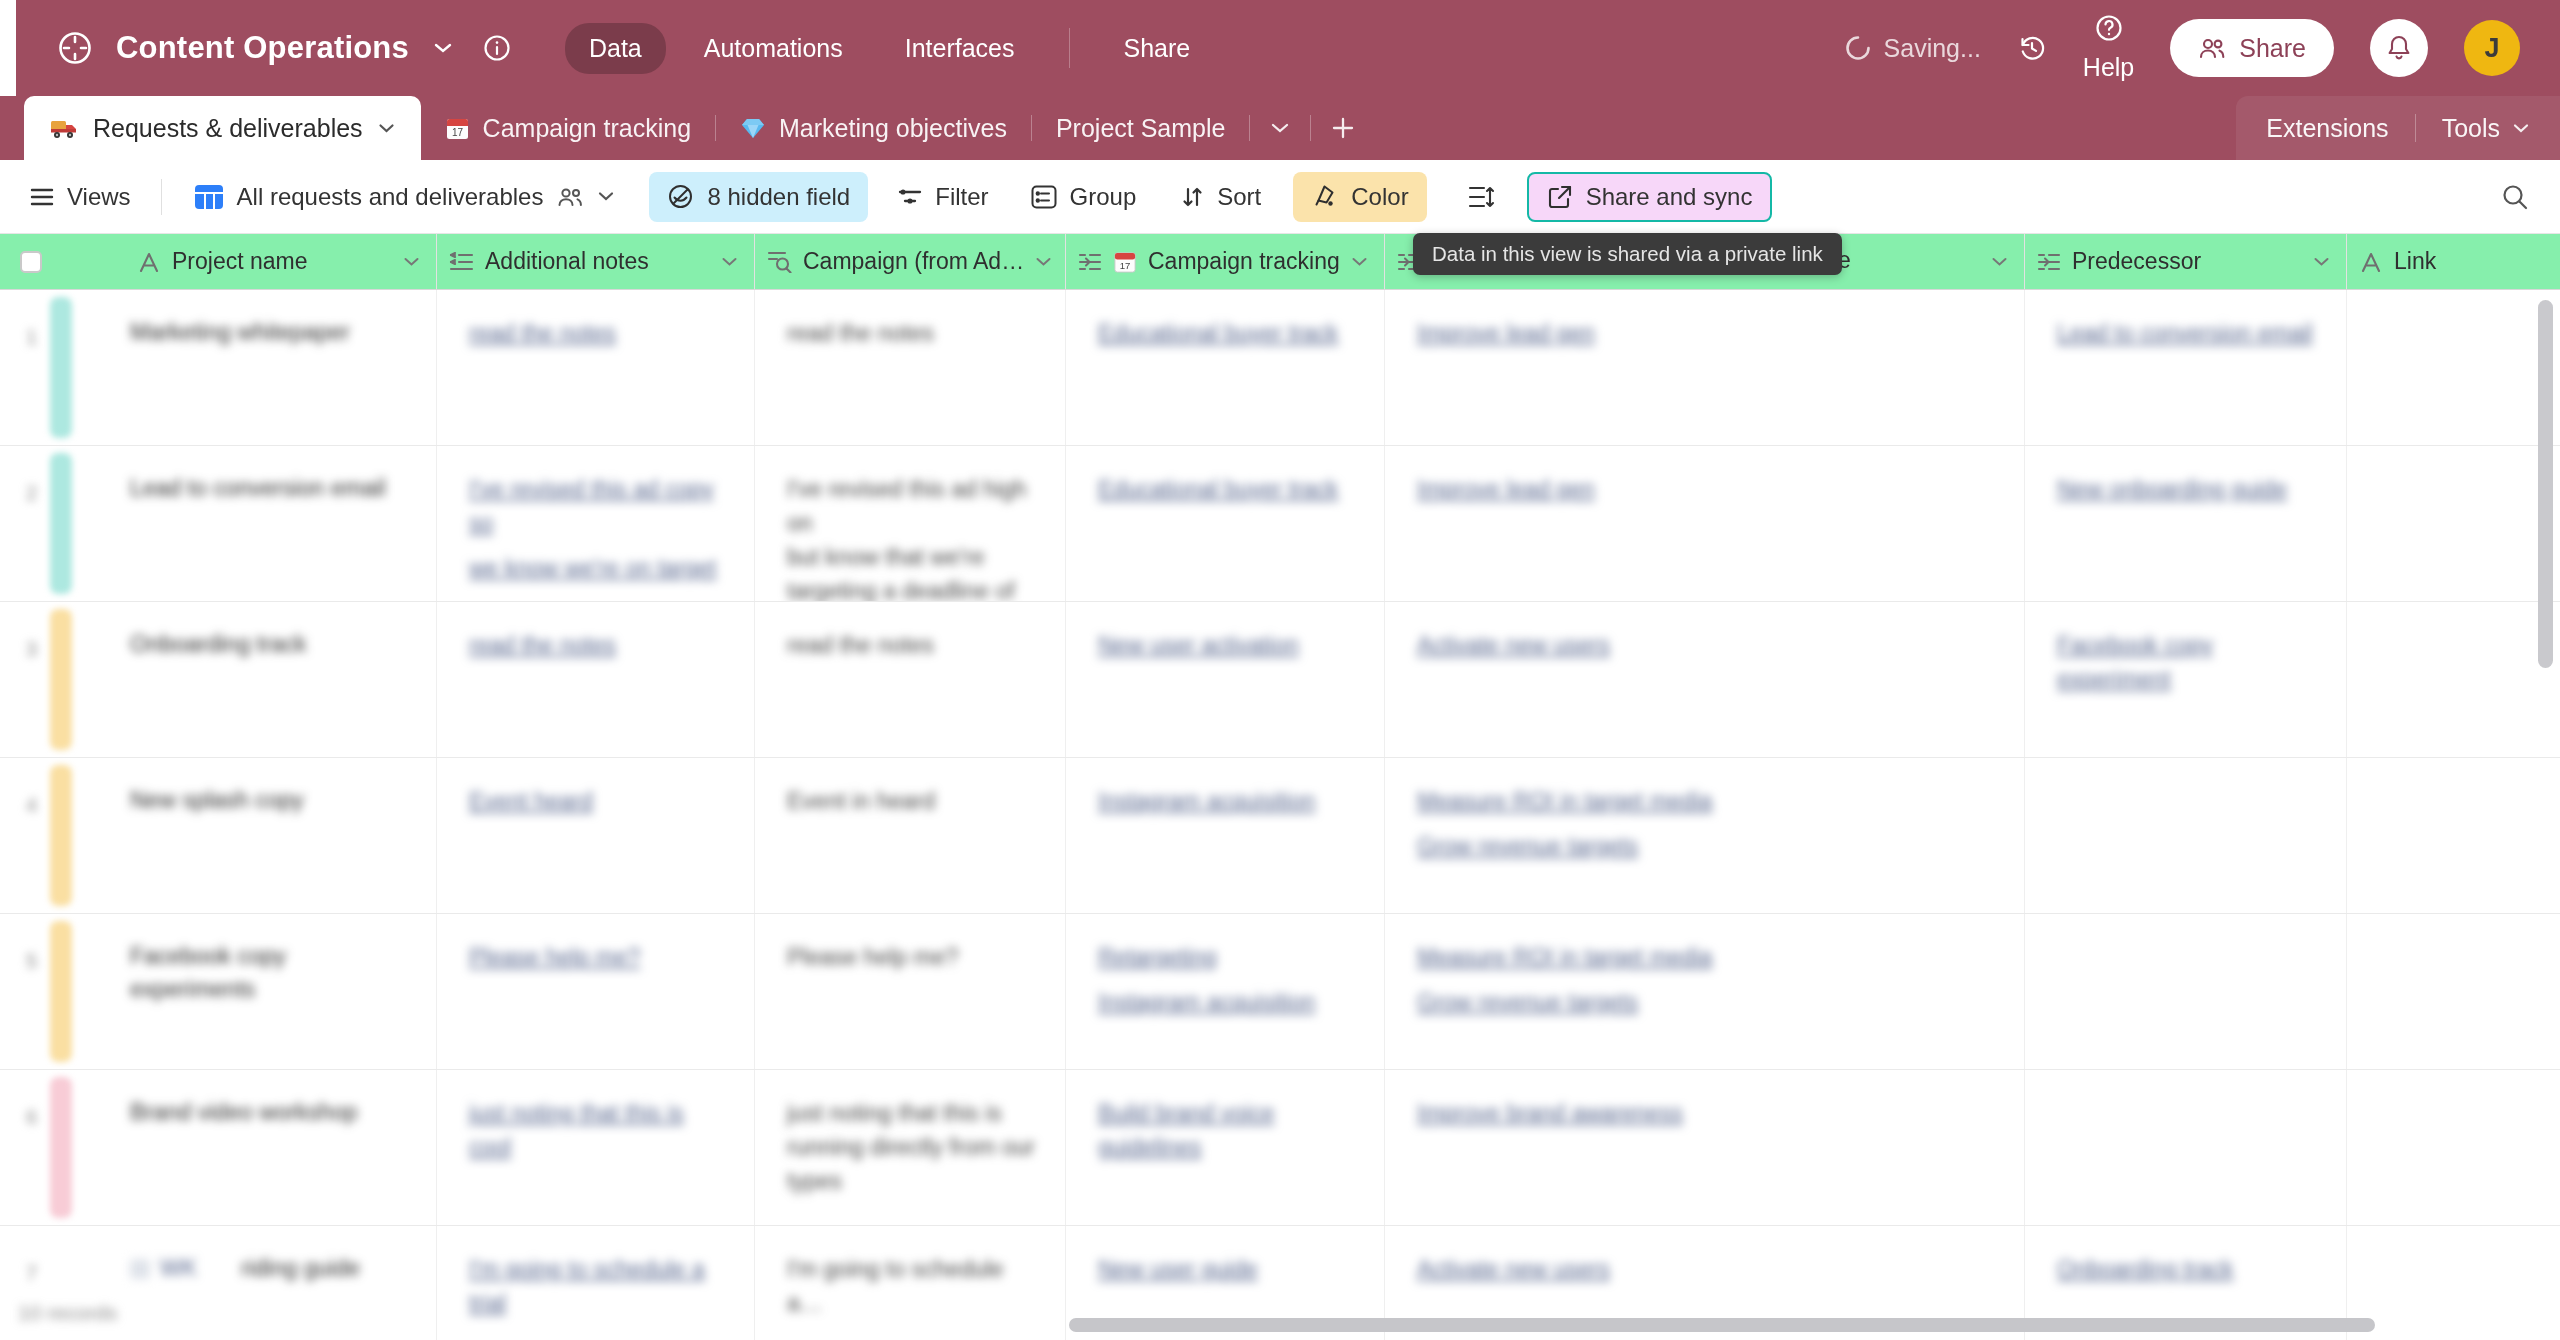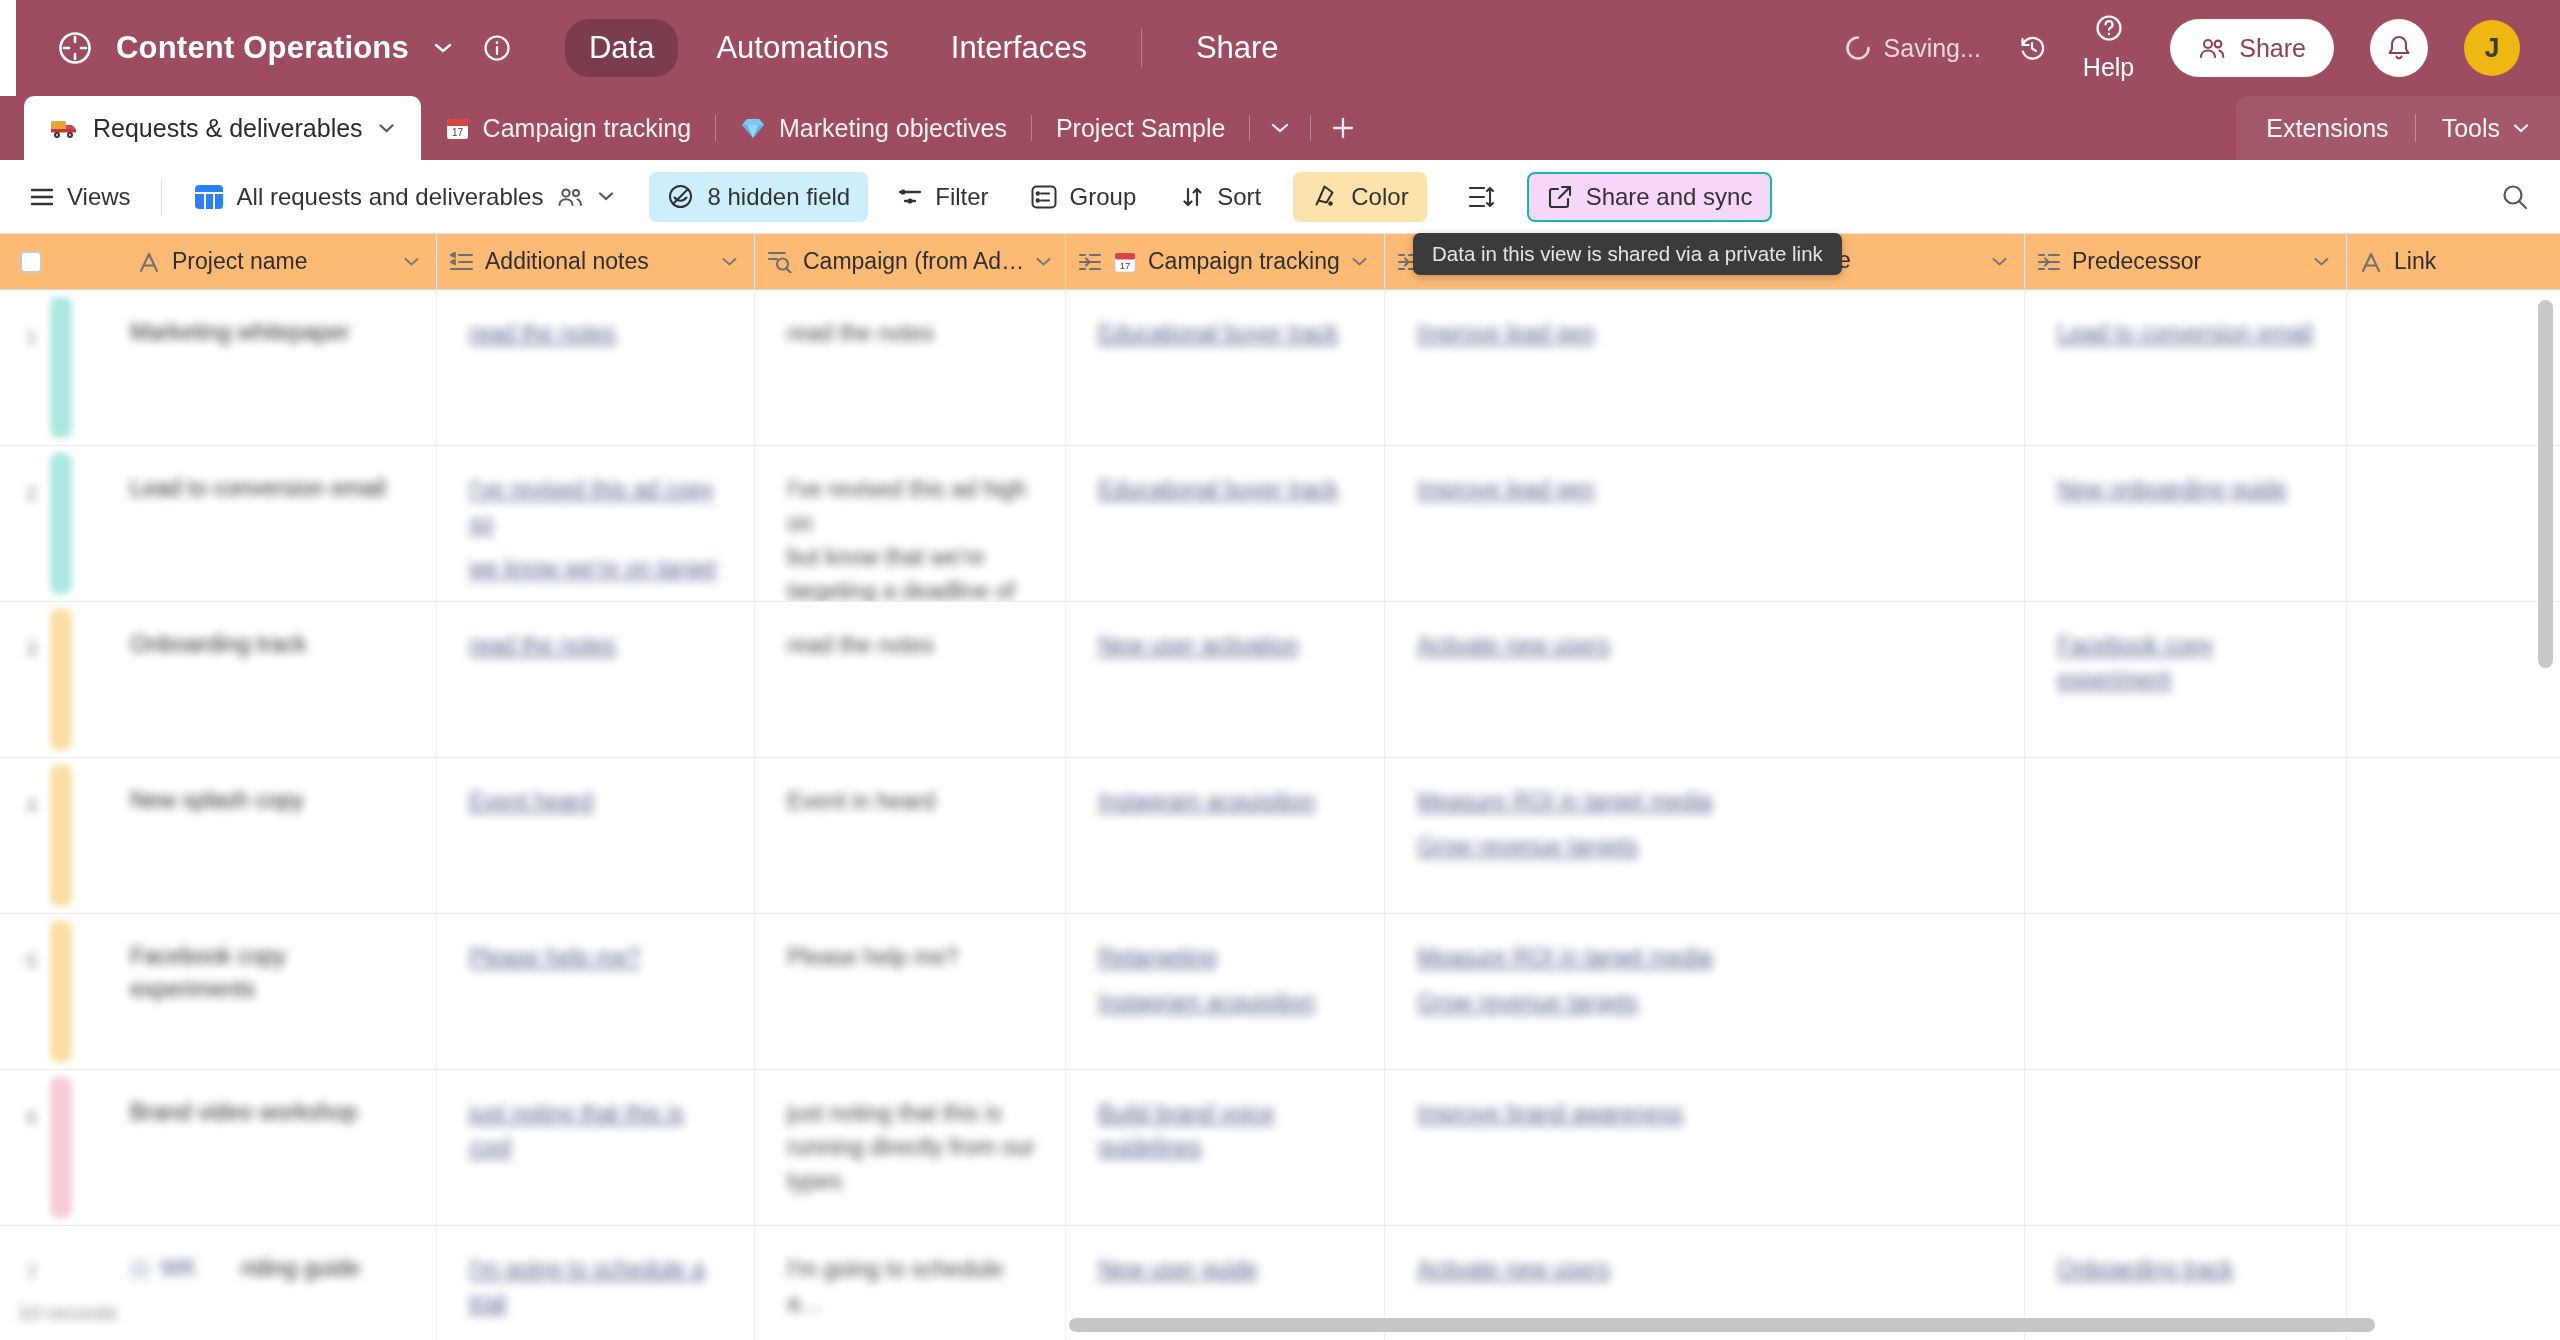--- a/index.html
+++ b/index.html
@@ -12,21 +12,21 @@
 
   
   .topbar {
     position: absolute; top: 0; left: 16px; right: 0; height: 96px;
     background: #9e4d60; display: flex; align-items: center;
     padding: 0 40px; color: #fff;
   }
   .brand { display: flex; align-items: center; gap: 22px; }
   .app-title { font-size: 31px; font-weight: 700; letter-spacing: .2px; }
   .brand .chev { margin-left: 2px; }
-  .topnav { display: flex; align-items: center; gap: 14px; margin-left: 54px; font-size: 31px; }
+  .topnav { display: flex; align-items: center; gap: 14px; margin-left: 54px; font-size: 25px; }
   .nav-item { padding: 11px 24px; border-radius: 24px; white-space: nowrap; }
   .nav-item.active { background: rgba(0,0,0,.22); }
   .nav-divider { width: 1px; height: 40px; background: rgba(255,255,255,.28); margin: 0 16px; }
   .top-right { margin-left: auto; display: flex; align-items: center; gap: 36px; }
   .saving { display: flex; align-items: center; gap: 13px; color: rgba(255,255,255,.78); font-size: 25px; }
   .help { display: flex; align-items: center; gap: 11px; font-size: 25px; flex-direction: column; }
   .share-btn {
     background: #fff; color: #8d4157; display: flex; align-items: center; gap: 13px;
     height: 58px; padding: 0 28px; border-radius: 30px; font-size: 25px; font-weight: 500;
   }
@@ -75,21 +75,21 @@
   .pill-amber { background: #fbe3ab; margin-left: 32px; }
   .pill-pink { background: #f7d7f9; border: 2px solid #14b8a6; margin-left: 32px; }
   .ml-filter { margin-left: 30px; } .ml-group { margin-left: 42px; }
   .ml-sort { margin-left: 44px; } .ml-rowh { margin-left: 40px; }
   .search { margin-left: auto; }
 
   
   .thead {
     position: absolute; top: 234px; left: 0; right: 0; height: 56px;
     display: grid; grid-template-columns: 437px 318px 311px 319px 640px 322px 213px;
-    background: #fdba74; border-bottom: 1px solid #d8d8d8;
+    background: #86efac; border-bottom: 1px solid #d8d8d8;
   }
   .th {
     display: flex; align-items: center; gap: 11px; font-size: 23px; color: #2f2f2f;
     border-right: 1px solid #e2e2e2; padding: 0 16px 0 12px; position: relative;
     overflow: hidden; white-space: nowrap;
   }
   .th:last-child { border-right: none; }
   .th .chev { margin-left: auto; }
   .th-first { padding-left: 20px; }
   .hdr-checkbox { width: 22px; height: 22px; border: 2px solid #c9c9c9; border-radius: 5px; background: #fff; }

